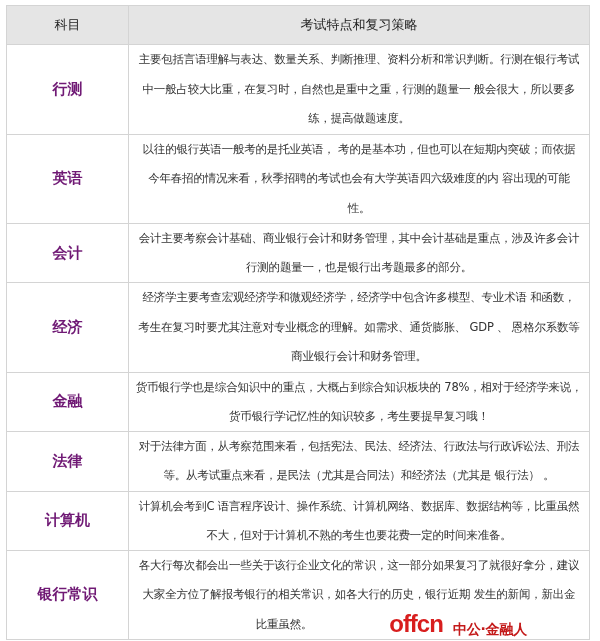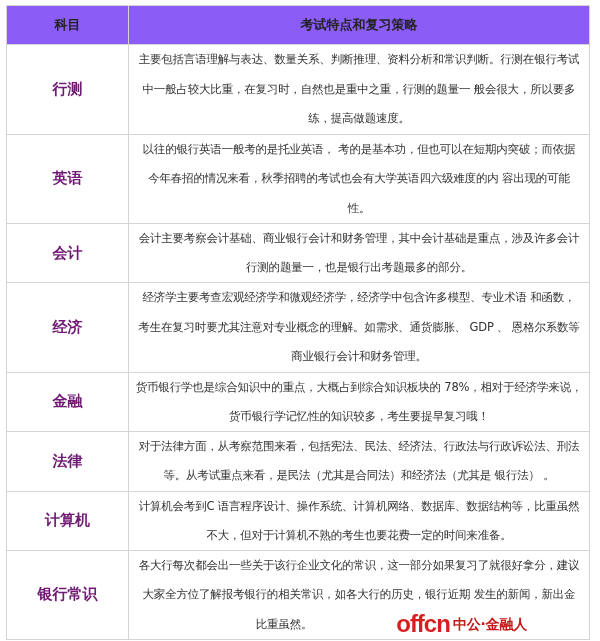--- a/index.html
+++ b/index.html
@@ -5,33 +5,33 @@
     html, body { margin: 0; padding: 0; background: #ffffff; }
     body { width: 600px; height: 641px; position: relative; overflow: hidden;
            font-family: "DejaVu Sans", "Liberation Sans", sans-serif; color: #222; }
     table.strategy {
       position: absolute; left: 6px; top: 5px; width: 583px;
       border-collapse: collapse; table-layout: fixed;
     }
     table.strategy td, table.strategy th {
       border: 1px solid #d4d4d4; text-align: center; vertical-align: middle; padding: 0;
     }
-    table.strategy th { background: #8b5cf6; height: 38px; font-weight: bold; font-size: 13px; color: #222; }
+    table.strategy th { background: #e5e5e5; height: 38px; font-weight: normal; font-size: 13px; color: #222; }
     col.c-subject { width: 122px; }
     col.c-desc { width: 461px; }
     td.subject { font-weight: bold; font-size: 15px; color: #701a75; }
     td.desc { font-size: 11.5px; line-height: 29.5px; padding: 0 3px; color: #333; letter-spacing: -0.2px; }
     td.desc.tight { line-height: 29px; margin-top: 44px; }
     .logo-wrap { position: relative; }
     .logo {
       position: absolute; right: 62px; bottom: 3px; display: flex; align-items: flex-end;
       line-height: 1;
     }
     .logo .offcn { color: #d81e1e; font-weight: bold; font-size: 24px; font-family: "Liberation Sans", sans-serif; letter-spacing: -1px; }
-    .logo .cn-box { display: flex; flex-direction: column; margin-left: 3px; align-items: center; }
+    .logo .cn-box { display: flex; flex-direction: row; margin-left: 10px; align-items: center; }
     .logo .cn { color: #c41a1a; font-weight: bold; font-size: 14px; }
     .logo .bar { height: 4px; background: repeating-linear-gradient(90deg, #d81e1e 0 6px, #fff 6px 7px); margin-top: 1px; }
   </style>
 </head>
 <body>
 
 <table class="strategy">
   <colgroup>
       <col class="c-subject">
       <col class="c-desc">

